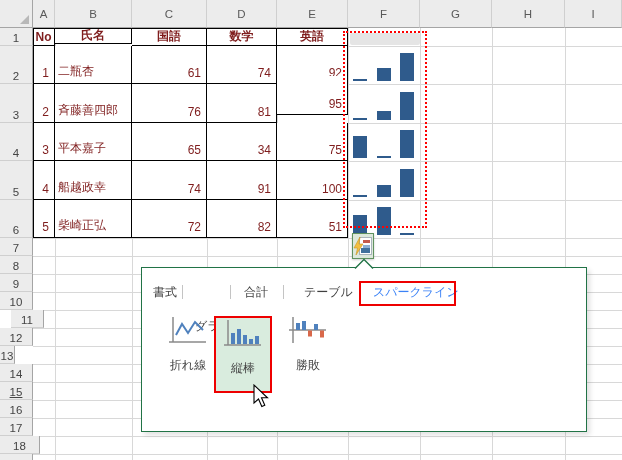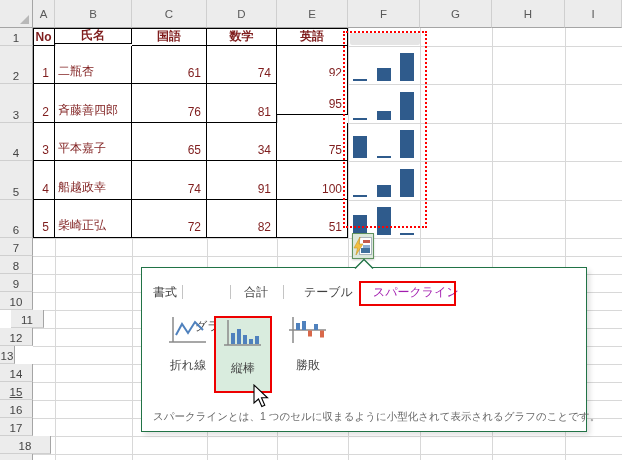--- a/index.html
+++ b/index.html
@@ -24,21 +24,21 @@
   
   .sparkcell{position:absolute;}
   .sbar{position:absolute;}
   
   .dashedbox{position:absolute;border:2px dotted #FF0000;box-sizing:border-box;}
   .redbox{position:absolute;border:2px solid #EE0000;box-sizing:border-box;}
   
   .popup{position:absolute;left:141px;top:267px;width:446px;height:165px;background:#fff;
          border:1.4px solid #217346;box-sizing:border-box;box-shadow:3px 3px 5px rgba(0,0,0,0.12);}
   .tab{position:absolute;top:16px;height:17px;line-height:17px;font-size:12px;color:#404040;cursor:default;white-space:nowrap;}
-  .tab.active{color:#a21caf;}
+  .tab.active{color:#3b82f6;}
   .tabsep{position:absolute;top:17px;width:1px;height:14px;background:#C4C4C4;}
   .qbtn{position:absolute;top:49px;width:54px;height:60px;display:flex;flex-direction:column;align-items:center;box-sizing:border-box;}
   .qbtn .lbl{font-size:12px;color:#444;margin-top:8px;white-space:nowrap;}
   .qbtn.sel{top:48px;height:77px;background:#D9ECDE;border:2px solid #EE0000;padding-top:2px;}
   .desc{position:absolute;left:11px;top:142px;font-size:10.5px;color:#666;white-space:nowrap;}
   
   .qabtn{position:absolute;left:352px;top:233px;width:22px;height:26px;background:#DCE8DB;
          border:1px solid #5F915F;box-sizing:border-box;box-shadow:0 1px 2px rgba(0,0,0,0.2);}
   .qacard{position:absolute;left:6px;top:3px;width:13px;height:18px;background:#fff;border:1px solid #A9B4BC;box-sizing:border-box;}
   .f1shade{position:absolute;left:350px;top:33px;width:70px;height:12px;background:#E5E5E5;border-radius:2px;}
@@ -86,21 +86,21 @@
       <div class="rowhead" style="left: 0px; top: 256px; width: 33px; height: 18px;">8</div>
       <div class="rowhead" style="left: 0px; top: 274px; width: 33px; height: 18px;">9</div>
       <div class="rowhead" style="left: 0px; top: 292px; width: 33px; height: 18px;">10</div>
       <div class="rowhead" style="left: 11px; top: 310px; width: 33px; height: 18px;">11</div>
       <div class="rowhead" style="left: 0px; top: 328px; width: 33px; height: 18px;">12</div>
       <div class="rowhead" style="left: 0px; top: 346px; width: 15px; height: 18px;">13</div>
       <div class="rowhead" style="left: 0px; top: 364px; width: 33px; height: 18px;">14</div>
       <div class="rowhead" style="left: 0px; top: 382px; width: 33px; height: 18px; text-decoration: underline;">15</div>
       <div class="rowhead" style="left: 0px; top: 400px; width: 33px; height: 18px;">16</div>
       <div class="rowhead" style="left: 0px; top: 418px; width: 33px; height: 18px;">17</div>
-      <div class="rowhead" style="left: 0px; top: 436px; width: 51px; height: 18px;">18</div>
+      <div class="rowhead" style="left: 0px; top: 436px; width: 40px; height: 18px;">18</div>
       <div class="rowhead" style="left: 0px; top: 454px; width: 33px; height: 18px;">19</div>
     </div>
   <div id="colheads">
       <div class="corner"></div>
       <div class="colhead" style="left: 33px; top: 0px; width: 22px; height: 28px;">A</div>
       <div class="colhead" style="left: 55px; top: 0px; width: 77px; height: 28px;">B</div>
       <div class="colhead" style="left: 132px; top: 0px; width: 75px; height: 28px;">C</div>
       <div class="colhead" style="left: 207px; top: 0px; width: 70px; height: 28px;">D</div>
       <div class="colhead" style="left: 277px; top: 0px; width: 71px; height: 28px;">E</div>
       <div class="colhead" style="left: 348px; top: 0px; width: 72px; height: 28px;">F</div>
@@ -224,21 +224,20 @@
                 <rect x="25" y="7" width="4" height="6"></rect>
               </g>
               <g fill="#D9684A">
                 <rect x="19" y="13.5" width="4" height="6"></rect>
                 <rect x="31" y="13.5" width="4" height="7"></rect>
               </g>
             </svg></span>
           <span class="lbl">勝敗</span>
         </div>
       </div>
-    <div class="desc">スパークラインとは、1 つのセルに収まるように小型化されて表示されるグラフのことです。</div>
   </div>
 
   <svg class="abs" style="left:353px;top:258px;" width="22" height="12" viewBox="0 0 22 12">
     <polygon points="2,11 11,1.5 20,11" fill="#fff" stroke="none"></polygon>
     <polyline points="2,10.5 11,1.5 20,10.5" fill="none" stroke="#217346" stroke-width="1.4"></polyline>
   </svg>
 
   <svg class="abs" style="left:253px;top:384px;" width="20" height="26" viewBox="0 0 20 26">
     <polygon points="1,1 1,19 5.5,15 8.8,22.5 11.8,21.2 8.5,13.8 14.5,13.8" fill="#fff" stroke="#000" stroke-width="1.1"></polygon>
   </svg>

